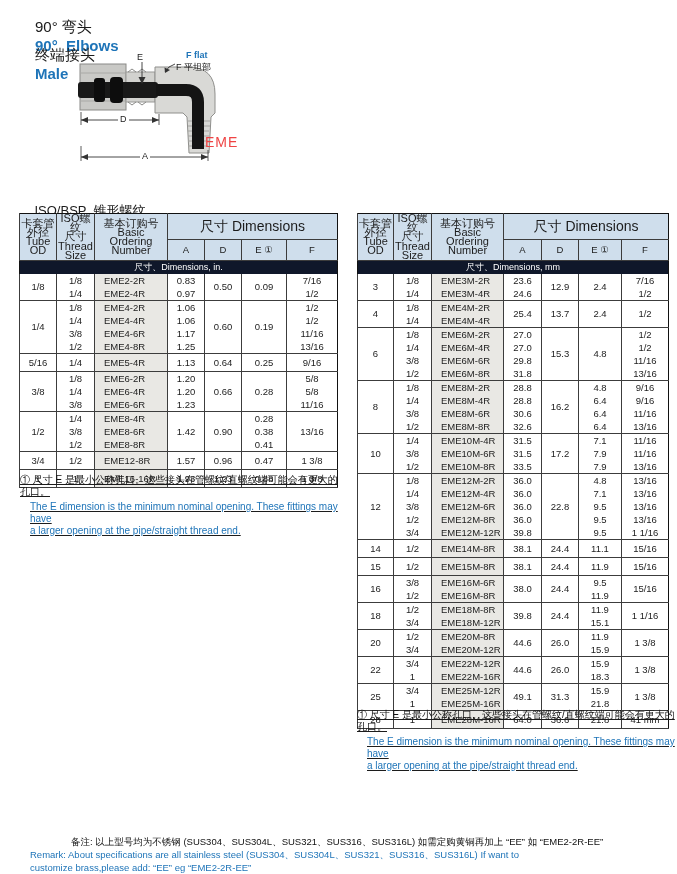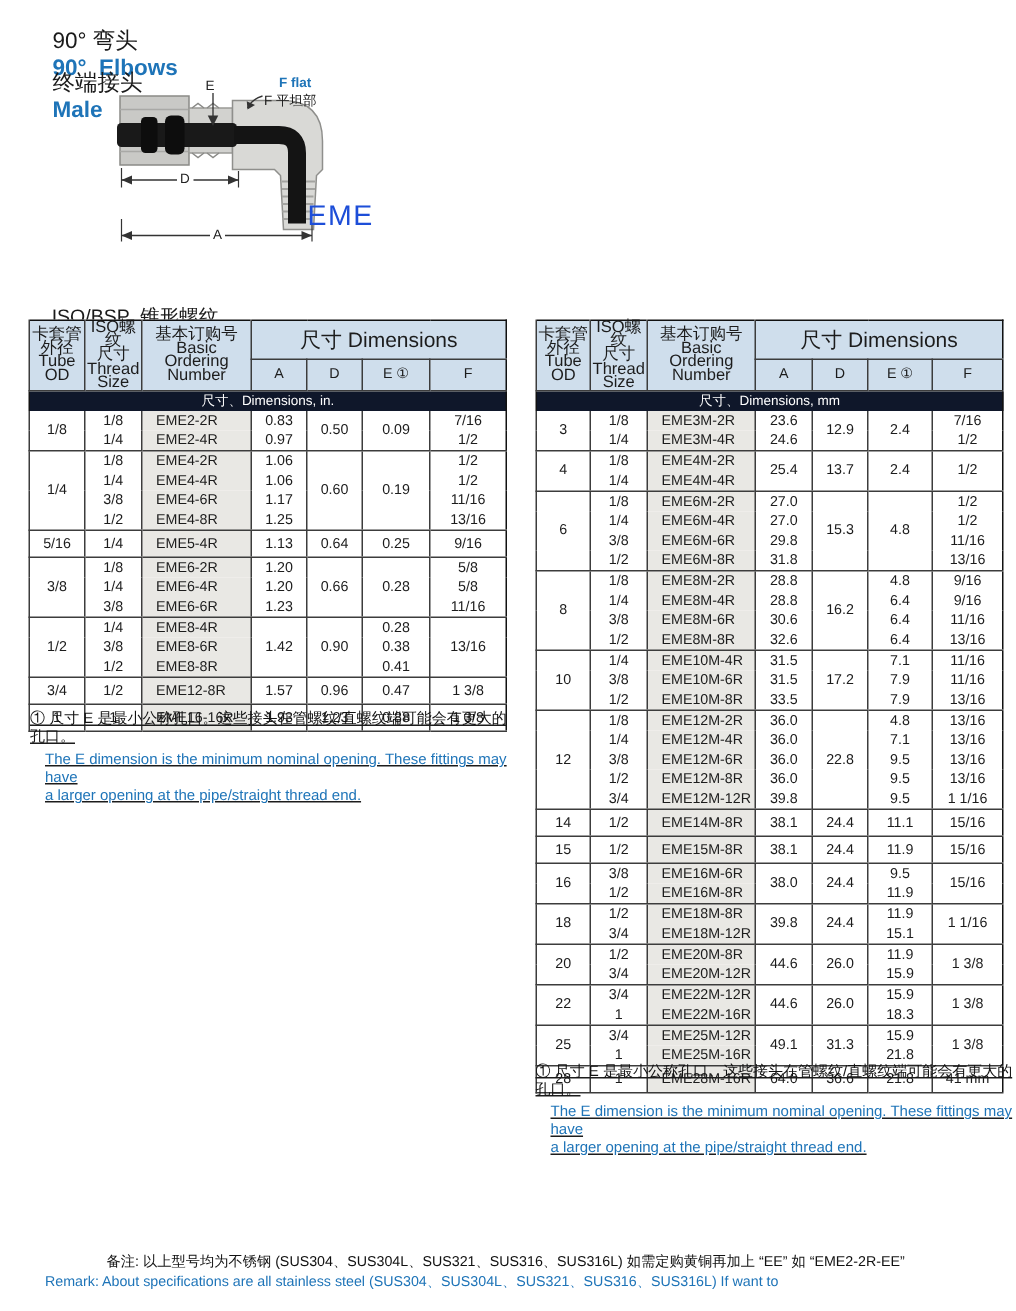--- a/index.html
+++ b/index.html
@@ -17,21 +17,21 @@
 
   
   .diagram{position:absolute;left:78px;top:50px;width:150px;height:115px;}
   .diagram svg{position:absolute;left:0;top:0;}
   .dlabel{position:absolute;font-size:9px;color:#222;}
   .lab-e{left:59px;top:2px;}
   .lab-d{left:40px;top:64px;background:#fff;padding:0 2px;}
   .lab-a{left:62px;top:101px;background:#fff;padding:0 2px;}
   .lab-fflat{left:98px;top:0px;color:#1e74b8;font-weight:bold;padding-left:10px;}
   .lab-fflat-cn{left:98px;top:11px;color:#1a1a1a;white-space:pre;}
-  .model-label{position:absolute;left:205px;top:134px;font-size:19px;color:#1d4ed8;letter-spacing:1px;}
+  .model-label{position:absolute;left:205px;top:134px;font-size:14px;color:#ef4444;letter-spacing:1px;}
 
   
   .dim-table{position:absolute;border-collapse:collapse;table-layout:fixed;
              border:1.5px solid #111;background:#fff;}
   #left-table{left:19px;top:213px;width:318px;}
   #right-table{left:357px;top:213px;width:311px;}
   .dim-table th,.dim-table td{border-left:1px solid #3c3c3c;padding:0;text-align:center;
              font-weight:normal;color:#1c1c1c;}
   .dim-table th{background:#cfdeec;font-size:11px;line-height:9.2px;border-bottom:1px solid #3c3c3c;}
   .dim-table thead tr.hr1{height:20px;}
@@ -577,15 +577,16 @@
     <div class="fn-cn">① 尺寸 E 是最小公称孔口。这些接头在管螺纹/直螺纹端可能会有更大的孔口。</div>
     <div class="fn-en">
       <div>The E dimension is the minimum nominal opening. These fittings may have</div>
       <div>a larger opening at the pipe/straight thread end.</div>
     </div>
   </div>
 
   <div class="remark">
     <div class="rm-cn">备注: 以上型号均为不锈钢 (SUS304、SUS304L、SUS321、SUS316、SUS316L) 如需定购黄铜再加上 “EE” 如 “EME2-2R-EE”</div>
     <div class="rm-en">Remark:  About specifications are all stainless steel (SUS304、SUS304L、SUS321、SUS316、SUS316L) If want to</div>
+    <div class="rm-en">customize brass,please add:  “EE”  eg  “EME2-2R-EE”</div>
   </div>
 
 </div>
 
 </body></html>

